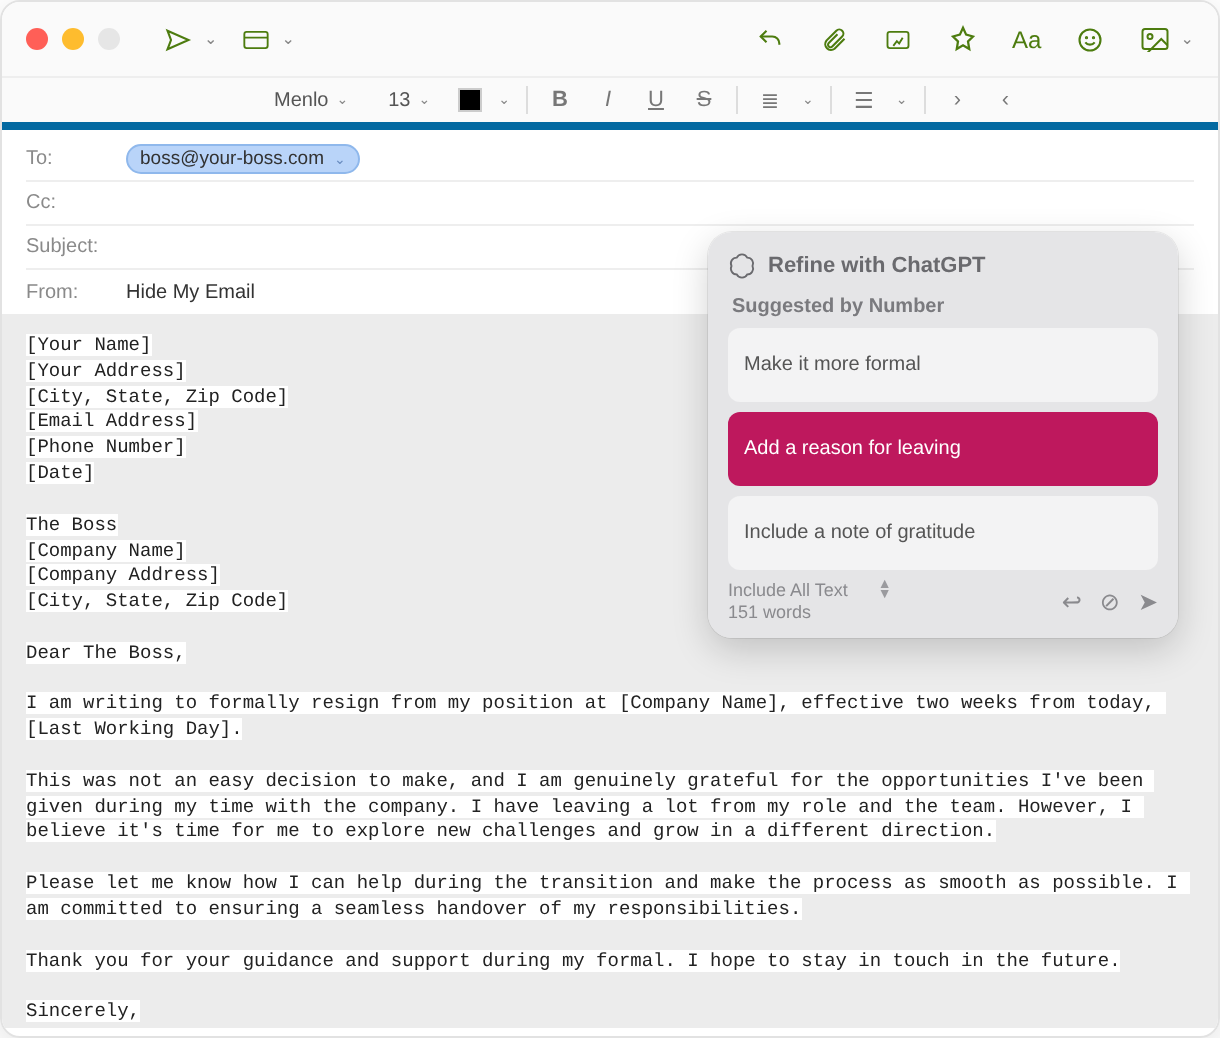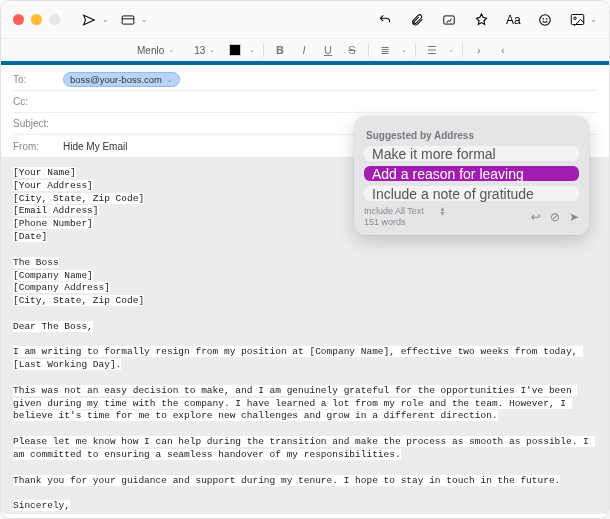--- a/index.html
+++ b/index.html
@@ -25,21 +25,21 @@
     border-bottom: 1px solid #eee;
   }
   .traffic { display:flex; gap:7px; margin-right:10px; }
   .traffic span { width:11px; height:11px; border-radius:50%; display:block; }
   .t-close { background:#ff5f57; }
   .t-min { background:#febc2e; }
   .t-max { background:#e6e6e6; }
   .tb-btn {
     height:24px; min-width:26px; border-radius:5px;
     display:flex; align-items:center; justify-content:center;
-    color:#000000; font-size:13px;
+    color:#4d7c0f; font-size:13px;
     border:1px solid transparent;
   }
   .tb-group { display:flex; align-items:center; gap:2px; }
   .tb-spacer { flex:1; }
   .tb-chevron { font-size:8px; color:#888; margin-left:-2px; }
   
   .fmtbar {
     height:26px;
     display:flex; align-items:center;
     padding:0 12px;
@@ -111,28 +111,28 @@
     margin-bottom:8px;
   }
   .panel-title .logo {
     width:14px; height:14px; color:#6a6a6e;
   }
   .panel-sub {
     color:#7a7a7e; font-size:10px; font-weight:600;
     margin:4px 2px 5px;
   }
   .sugg {
-    height:15px; border-radius:6px;
+    height:37px; border-radius:6px;
     background:#f3f3f4;
     display:flex; align-items:center;
     padding:0 8px;
-    font-size:14px; color:#555;
+    font-size:10px; color:#555;
     margin-bottom:5px;
   }
-  .sugg.sel-row { background:#a21caf; color:#fff;align-items:center; }
+  .sugg.sel-row { background:#be185d; color:#fff;align-items:center; }
   .panel-foot {
     display:flex; align-items:center; justify-content:space-between;
     margin-top:4px;
     color:#8a8a8e; font-size:9px;
   }
   .panel-foot .left { display:flex; flex-direction:column; gap:1px; }
   .panel-foot .icons { display:flex; gap:9px; font-size:12px; color:#8a8a8e; }
   .inc { display:flex; align-items:center; gap:15px; }
   .inc .updn { font-size:7px; line-height:5px; color:#9a9a9e; display:flex; flex-direction:column; }
   svg { display:block; }
@@ -265,32 +265,38 @@
 
 <span class="hl">The Boss
 [Company Name]
 [Company Address]
 [City, State, Zip Code]</span>
 
 <span class="hl">Dear The Boss,</span>
 
 <span class="hl">I am writing to formally resign from my position at [Company Name], effective two weeks from today, [Last Working Day].</span>
 
-<span class="hl">This was not an easy decision to make, and I am genuinely grateful for the opportunities I've been given during my time with the company. I have learned a lot from my role and the team. However, I believe it's time for me to explore new challenges and grow in a different direction.</span>
+<span class="hl">This was not an easy decision to make, and I am genuinely grateful for the opportunities I've been given during my time with the company. I have leaving a lot from my role and the team. However, I believe it's time for me to explore new challenges and grow in a different direction.</span>
 
 <span class="hl">Please let me know how I can help during the transition and make the process as smooth as possible. I am committed to ensuring a seamless handover of my responsibilities.</span>
 
-<span class="hl">Thank you for your guidance and support during my tenure. I hope to stay in touch in the future.</span>
+<span class="hl">Thank you for your guidance and support during my formal. I hope to stay in touch in the future.</span>
 
 <span class="hl">Sincerely,</span>
 
 </div>
 
 <div class="panel">
-  <div class="panel-sub">Suggested by Address</div>
+  <div class="panel-title">
+    <svg class="logo" viewBox="0 0 24 24" fill="none" stroke="currentColor" stroke-width="1.6">
+        <path d="M12 2a5 5 0 014.5 2.8A5 5 0 0121 12a5 5 0 01-4.5 7.2A5 5 0 0112 22a5 5 0 01-4.5-2.8A5 5 0 013 12a5 5 0 014.5-7.2A5 5 0 0112 2z"></path>
+      </svg>
+    <span>Refine with ChatGPT</span>
+  </div>
+  <div class="panel-sub">Suggested by Number</div>
   <div class="sugg">
       <span>Make it more formal</span>
     </div>
   <div class="sugg sel-row">
       <span>Add a reason for leaving</span>
     </div>
   <div class="sugg">
       <span>Include a note of gratitude</span>
     </div>
   <div class="panel-foot">

